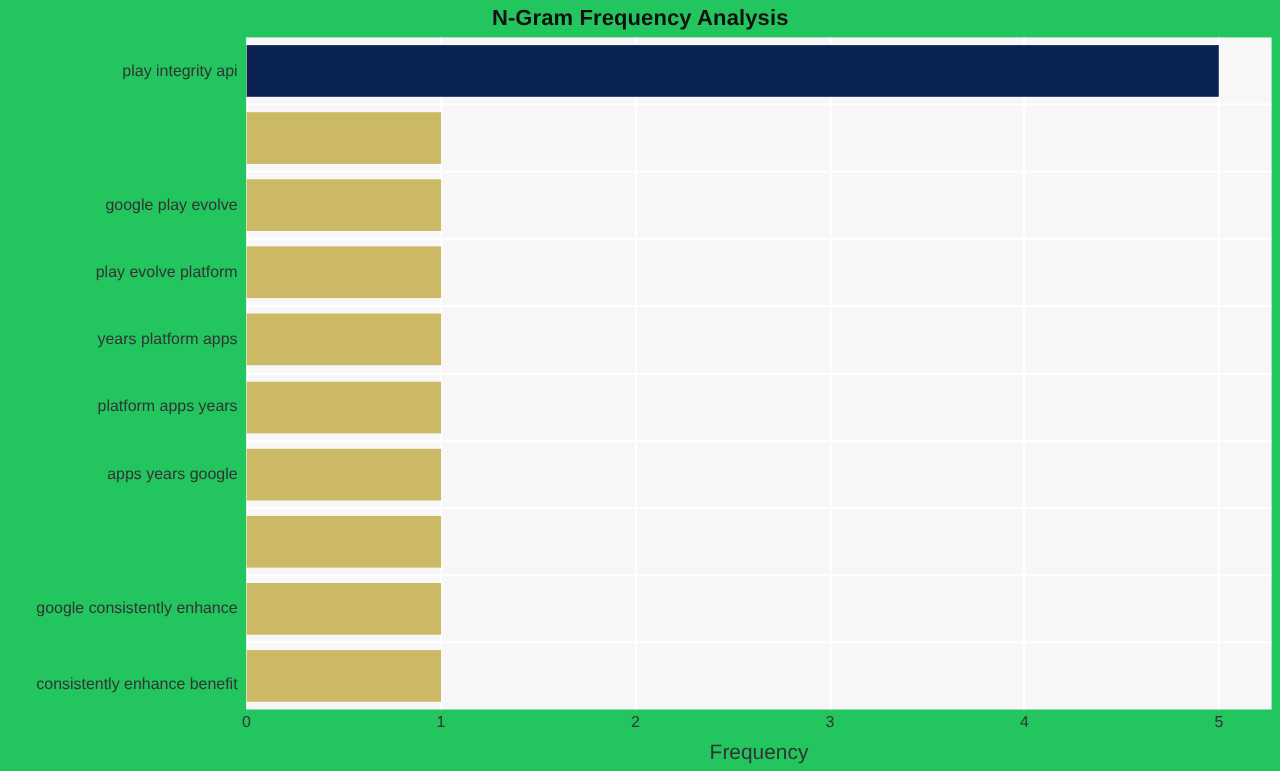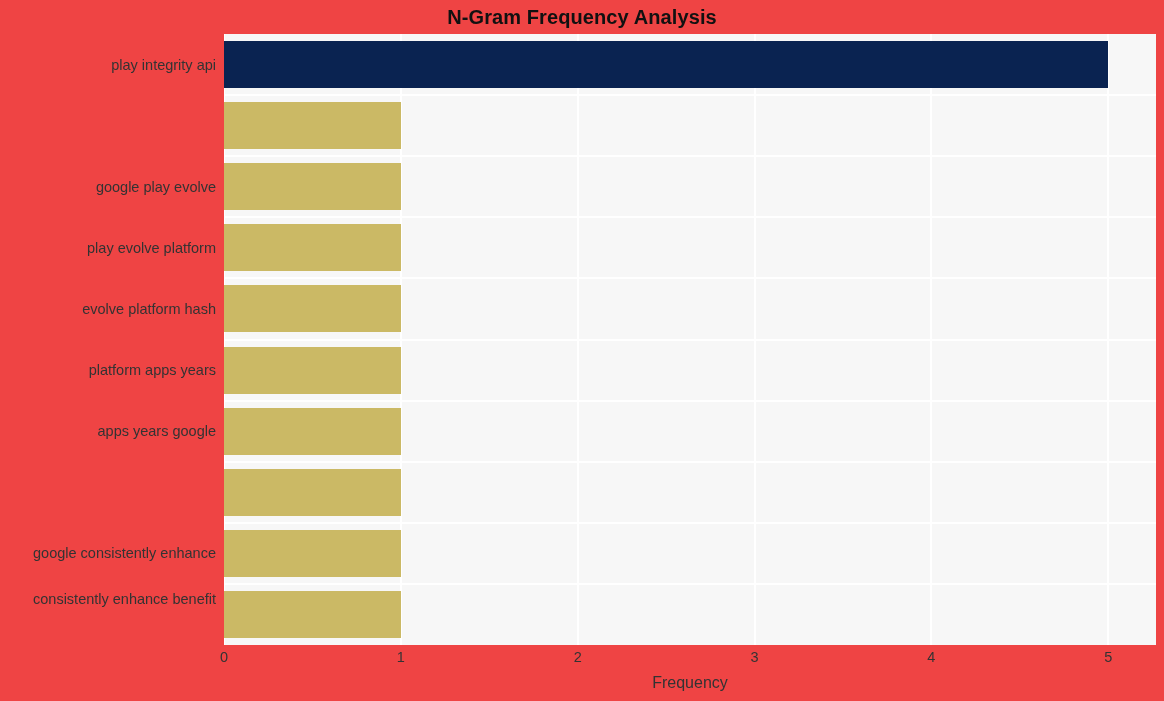--- a/index.html
+++ b/index.html
@@ -10,21 +10,21 @@
   body {
     width: 1164px;
     height: 701px;
     font-family: "Liberation Sans", sans-serif;
     overflow: hidden;
   }
   .figure {
     position: relative;
     width: 1164px;
     height: 701px;
-    background: #ef4444;
+    background: #22c55e;
   }
   .chart-title {
     position: absolute;
     left: 0;
     top: 6px;
     width: 1164px;
     text-align: center;
     font-size: 20px;
     font-weight: bold;
     color: #111111;
@@ -90,21 +90,21 @@
     text-align: center;
     font-size: 14.5px;
     color: #333333;
   }
   .xaxis-label {
     position: absolute;
     left: 224px;
     top: 674px;
     width: 932px;
     text-align: center;
-    font-size: 16px;
+    font-size: 19px;
     color: #333333;
   }
 </style>
 </head>
 <body>
 
 <div class="figure">
 
   <div class="chart-title">N-Gram Frequency Analysis</div>
 
@@ -133,25 +133,25 @@
       <div class="bar" title="apps years google: 1" style="width: 176.85px; top: 373.65px; background: rgb(203, 185, 101);"></div>
       <div class="bar" title="years google consistently: 1" style="width: 176.85px; top: 434.75px; background: rgb(203, 185, 101);"></div>
       <div class="bar" title="google consistently enhance: 1" style="width: 176.85px; top: 495.85px; background: rgb(203, 185, 101);"></div>
       <div class="bar" title="consistently enhance benefit: 1" style="width: 176.85px; top: 556.95px; background: rgb(203, 185, 101);"></div>
     </div>
 
   <div class="ylabels" id="ylabels">
       <div class="ylabel" style="top: 22.55px; padding-left: 35px;">play integrity api</div>
       <div class="ylabel" style="top: 144.75px;">google play evolve</div>
       <div class="ylabel" style="top: 205.85px;">play evolve platform</div>
-      <div class="ylabel" style="top: 266.95px;">evolve platform hash</div>
+      <div class="ylabel" style="top: 266.95px;">years platform apps</div>
       <div class="ylabel" style="top: 328.05px;">platform apps years</div>
       <div class="ylabel" style="top: 389.15px; padding-left: 45px;">apps years google</div>
       <div class="ylabel" style="top: 511.35px;">google consistently enhance</div>
-      <div class="ylabel" style="top: 557px;">consistently enhance benefit</div>
+      <div class="ylabel" style="top: 580px;">consistently enhance benefit</div>
     </div>
 
   <div class="xticks" id="xticks">
       <div class="xtick" style="left: 224px;">0</div>
       <div class="xtick" style="left: 400.85px;">1</div>
       <div class="xtick" style="left: 577.7px;">2</div>
       <div class="xtick" style="left: 754.55px;">3</div>
       <div class="xtick" style="left: 931.4px;">4</div>
       <div class="xtick" style="left: 1108.25px;">5</div>
     </div>

